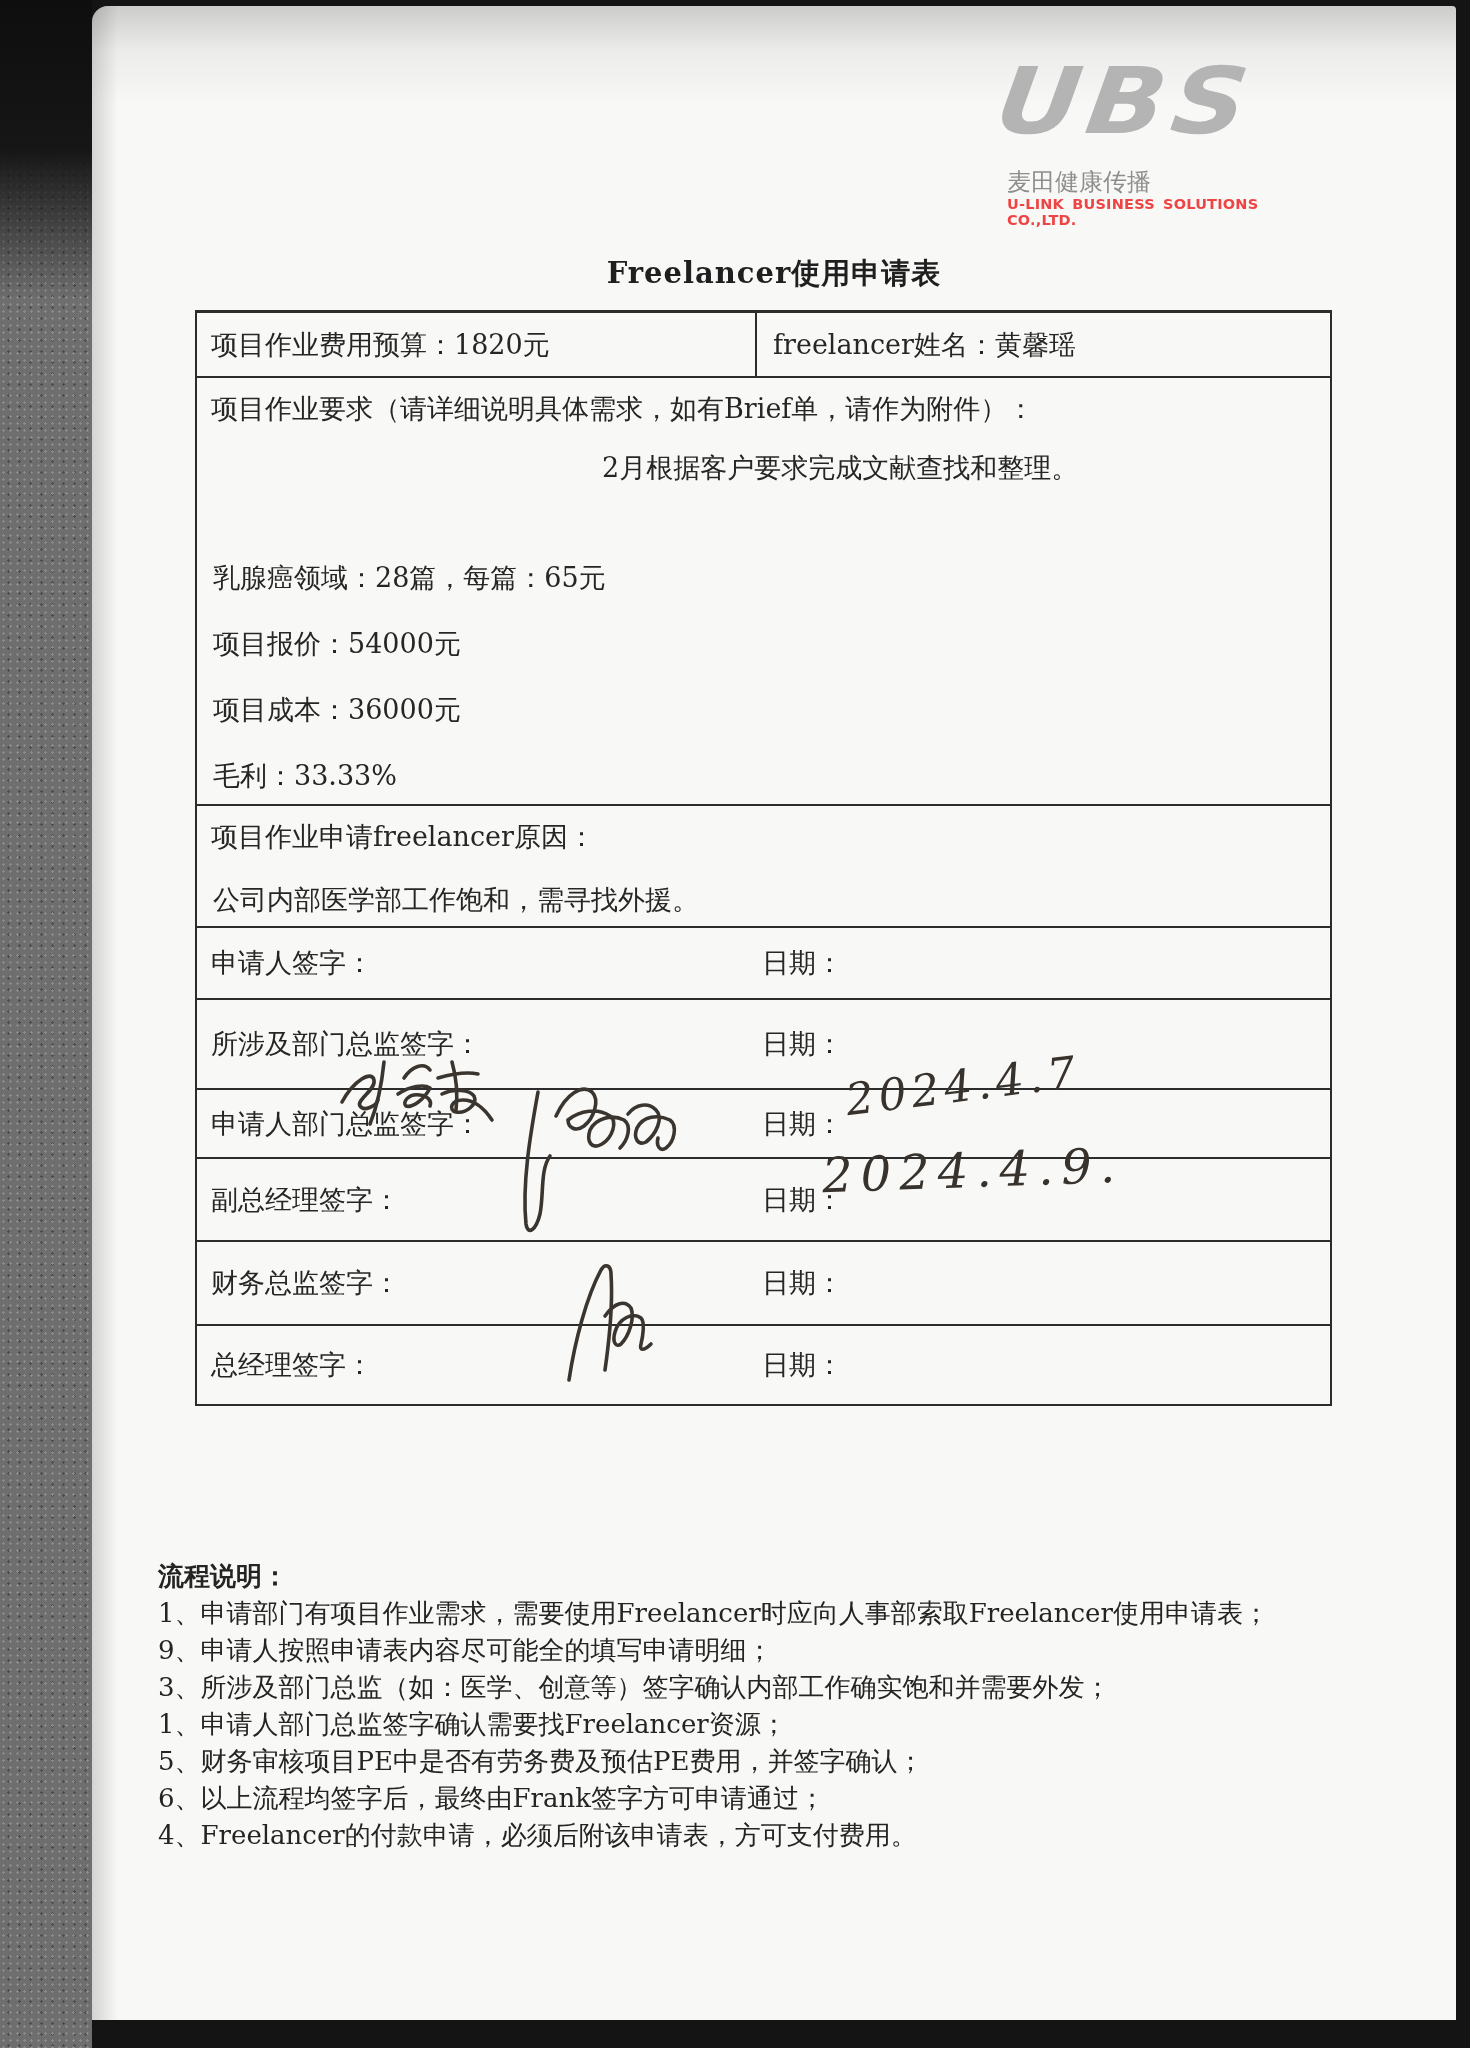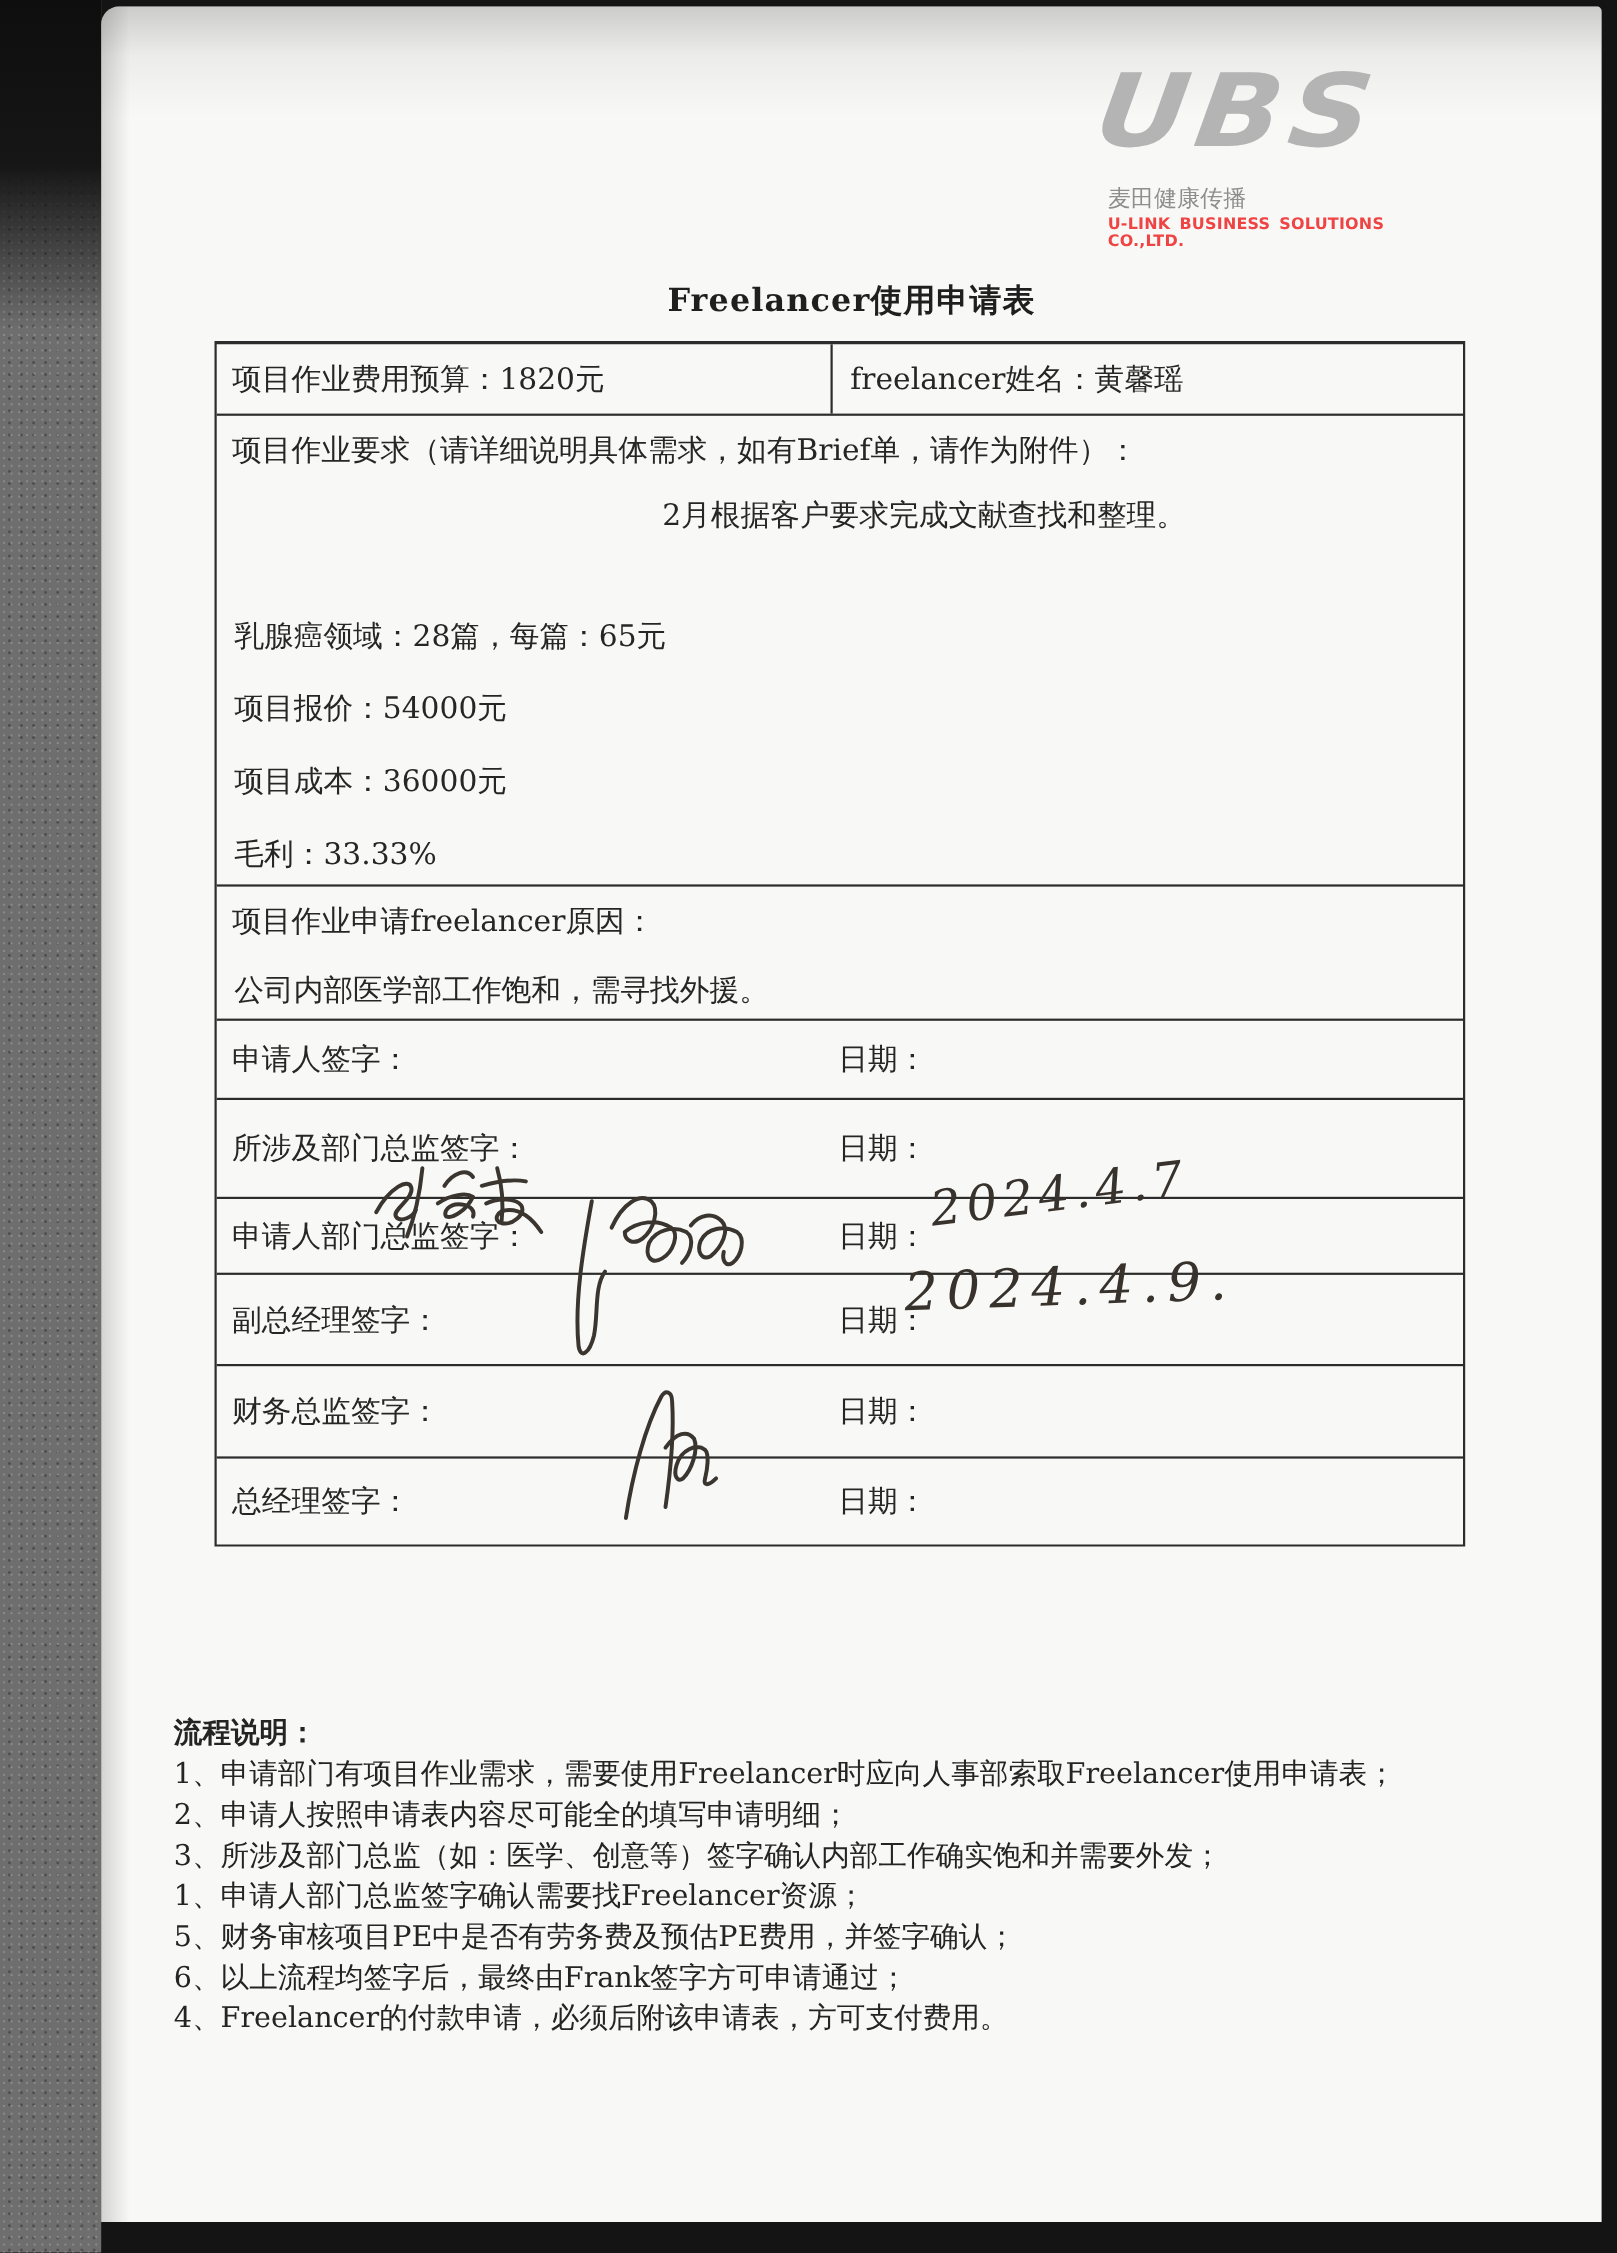--- a/index.html
+++ b/index.html
@@ -24,21 +24,21 @@
     background:linear-gradient(90deg,rgba(0,0,0,.15),rgba(0,0,0,0));
     border-radius:16px 0 0 0;pointer-events:none;}
 
   
   .logo{position:absolute;left:905px;top:48px;width:320px;}
   .logo-mark{font-family:"DejaVu Sans","Liberation Sans",sans-serif;
     font-style:italic;font-weight:800;font-size:92px;line-height:1.05;
     color:#b4b4b4;letter-spacing:6px;transform:skewX(-8deg) scaleX(1.12);
     transform-origin:left center;}
   .logo-cn{position:absolute;left:10px;top:112px;width:288px;display:flex;
-    justify-content:space-between;font-size:21px;color:#8e8e8e;
+    justify-content:space-between;font-size:24px;color:#8e8e8e;
     font-family:"DejaVu Sans","Liberation Sans",sans-serif;}
   .logo-en{position:absolute;left:10px;top:142px;width:310px;font-size:14.5px;
     font-weight:700;color:#ef4444;letter-spacing:.2px;word-spacing:3px;
     font-family:"DejaVu Sans","Liberation Sans",sans-serif;}
 
   .doc-title{position:absolute;left:0;top:248px;width:100%;text-align:center;
     font-size:29px;font-weight:600;letter-spacing:1px;color:#1f1f1f;}
 
   
   .form-table{position:absolute;left:103px;top:304px;width:1137px;
@@ -166,21 +166,21 @@
     </svg>
 
     <svg class="sig" style="left:433px;top:1248px;" width="185" height="140" viewBox="0 0 185 140">
       <path d="M44,126 C50,86 62,42 76,16 C80,9 86,11 86,20 C88,50 84,88 80,116"></path>
       <path d="M80,62 C90,48 100,46 106,54 C110,64 104,82 96,90 C91,94 87,88 90,78 C94,64 108,58 116,64 C120,68 118,82 116,90 C114,97 119,97 126,90"></path>
     </svg>
 
     <div class="notes">
       <div class="nheader">流程说明：</div>
       <div>1、申请部门有项目作业需求，需要使用Freelancer时应向人事部索取Freelancer使用申请表；</div>
-      <div>2、申请人按照申请表内容尽可能全的填写申请明细；</div>
+      <div>9、申请人按照申请表内容尽可能全的填写申请明细；</div>
       <div>3、所涉及部门总监（如：医学、创意等）签字确认内部工作确实饱和并需要外发；</div>
       <div>1、申请人部门总监签字确认需要找Freelancer资源；</div>
       <div>5、财务审核项目PE中是否有劳务费及预估PE费用，并签字确认；</div>
       <div>6、以上流程均签字后，最终由Frank签字方可申请通过；</div>
       <div>4、Freelancer的付款申请，必须后附该申请表，方可支付费用。</div>
     </div>
 
   </div>
 </div>
 

